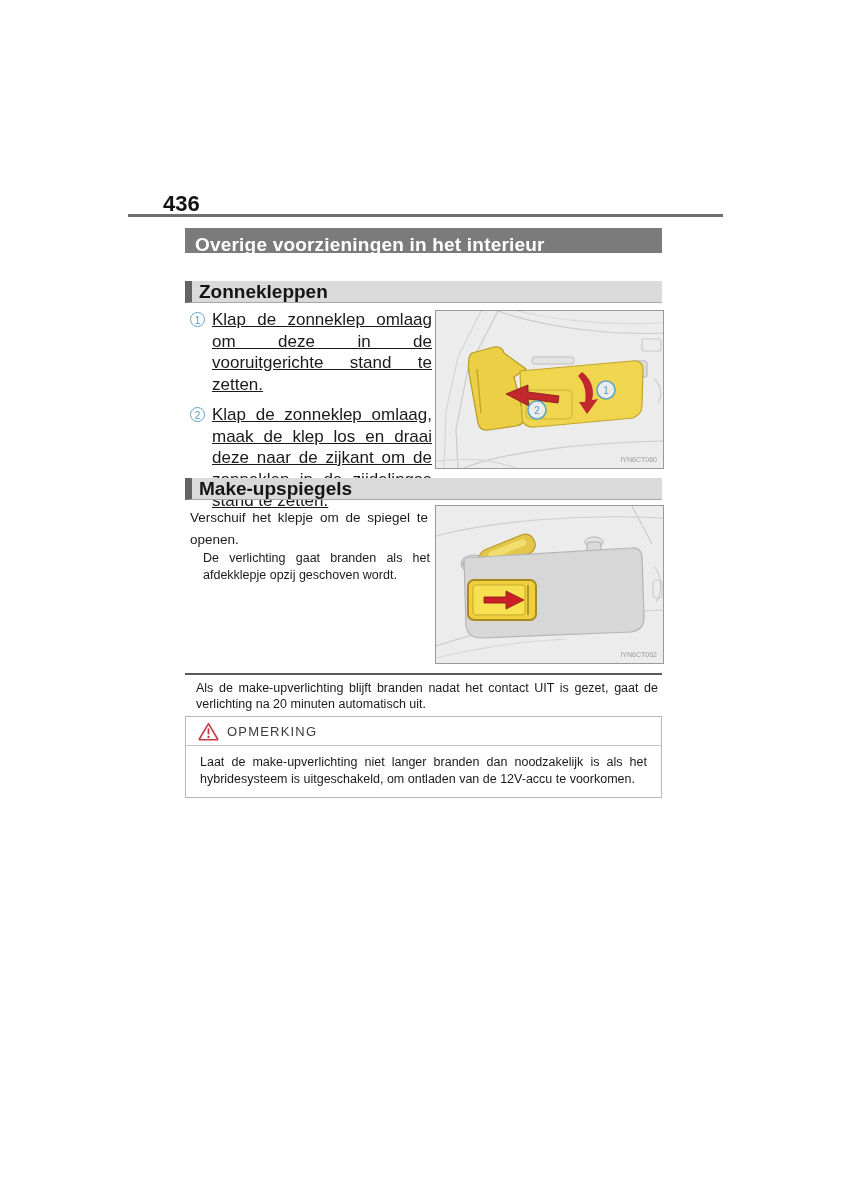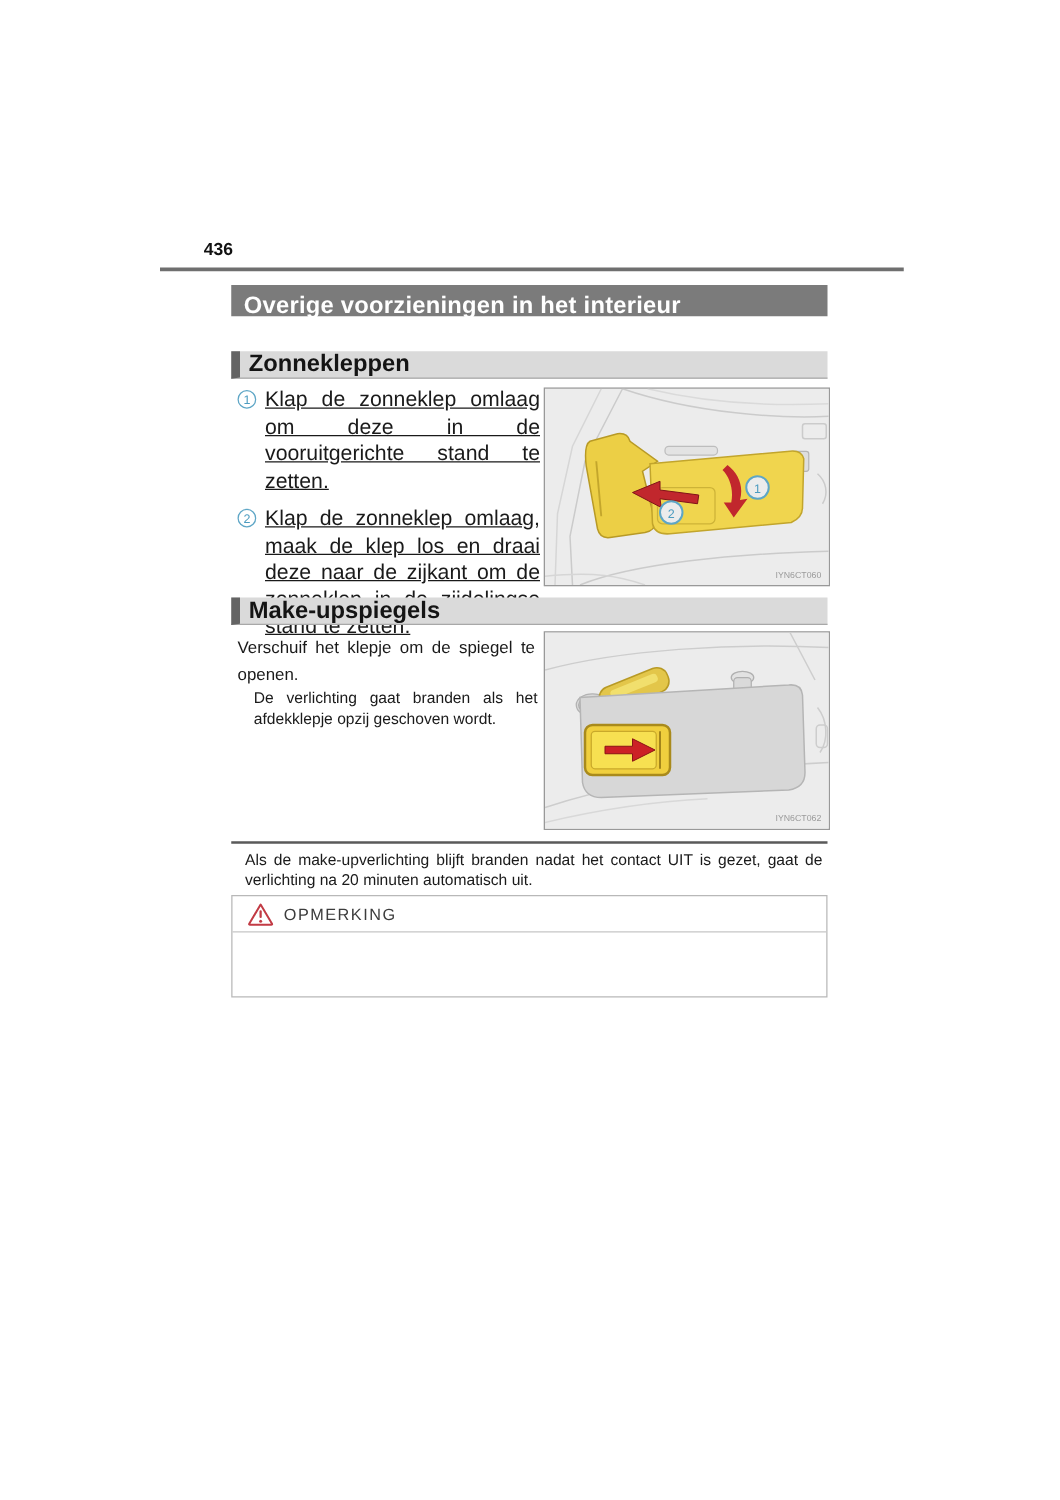--- a/index.html
+++ b/index.html
@@ -1,21 +1,21 @@
 <!DOCTYPE html>
 <html><head>
 <meta charset="utf-8">
 <style>
   html,body{margin:0;padding:0;background:#ffffff;}
   .page{
     position:relative;width:848px;height:1200px;background:#ffffff;
     font-family:"Liberation Sans", sans-serif;color:#1a1a1a;overflow:hidden;
   }
   
-  .page-number{position:absolute;left:163px;top:191px;font-size:14px;font-weight:bold;color:#111;}
+  .page-number{position:absolute;left:163px;top:191px;font-size:22px;font-weight:bold;color:#111;}
   .chapter-title{position:absolute;left:226px;top:196px;font-size:13px;font-weight:bold;color:#111;}
   .header-rule{position:absolute;left:128px;top:214px;width:595px;height:3px;background:#6f6f6f;}
   
   .title-banner{
     position:absolute;left:185px;top:228px;width:477px;height:25px;
     background:#7b7b7b;color:#ffffff;font-size:19px;font-weight:bold;
     line-height:33px;padding-left:10px;box-sizing:border-box;letter-spacing:.2px;
   }
   
   .section-bar{
@@ -154,15 +154,16 @@
 
   <div class="notice-box">
     <div class="notice-header">
       <svg width="21" height="19" viewBox="0 0 21 19">
         <path d="M10.5,1.6 L19.6,17 Q20,17.8 19,17.8 L2,17.8 Q1,17.8 1.4,17 Z" fill="#ffffff" stroke="#c23b45" stroke-width="1.6" stroke-linejoin="round"></path>
         <rect x="9.6" y="6.2" width="1.8" height="6.2" rx="0.9" fill="#c23b45"></rect>
         <circle cx="10.5" cy="15" r="1.2" fill="#c23b45"></circle>
       </svg>
       <span class="notice-title">OPMERKING</span>
     </div>
+    <div class="notice-body">Laat de make-upverlichting niet langer branden dan noodzakelijk is als het hybridesysteem is uitgeschakeld, om ontladen van de 12V-accu te voorkomen.</div>
   </div>
 
 </div>
 
 </body></html>

